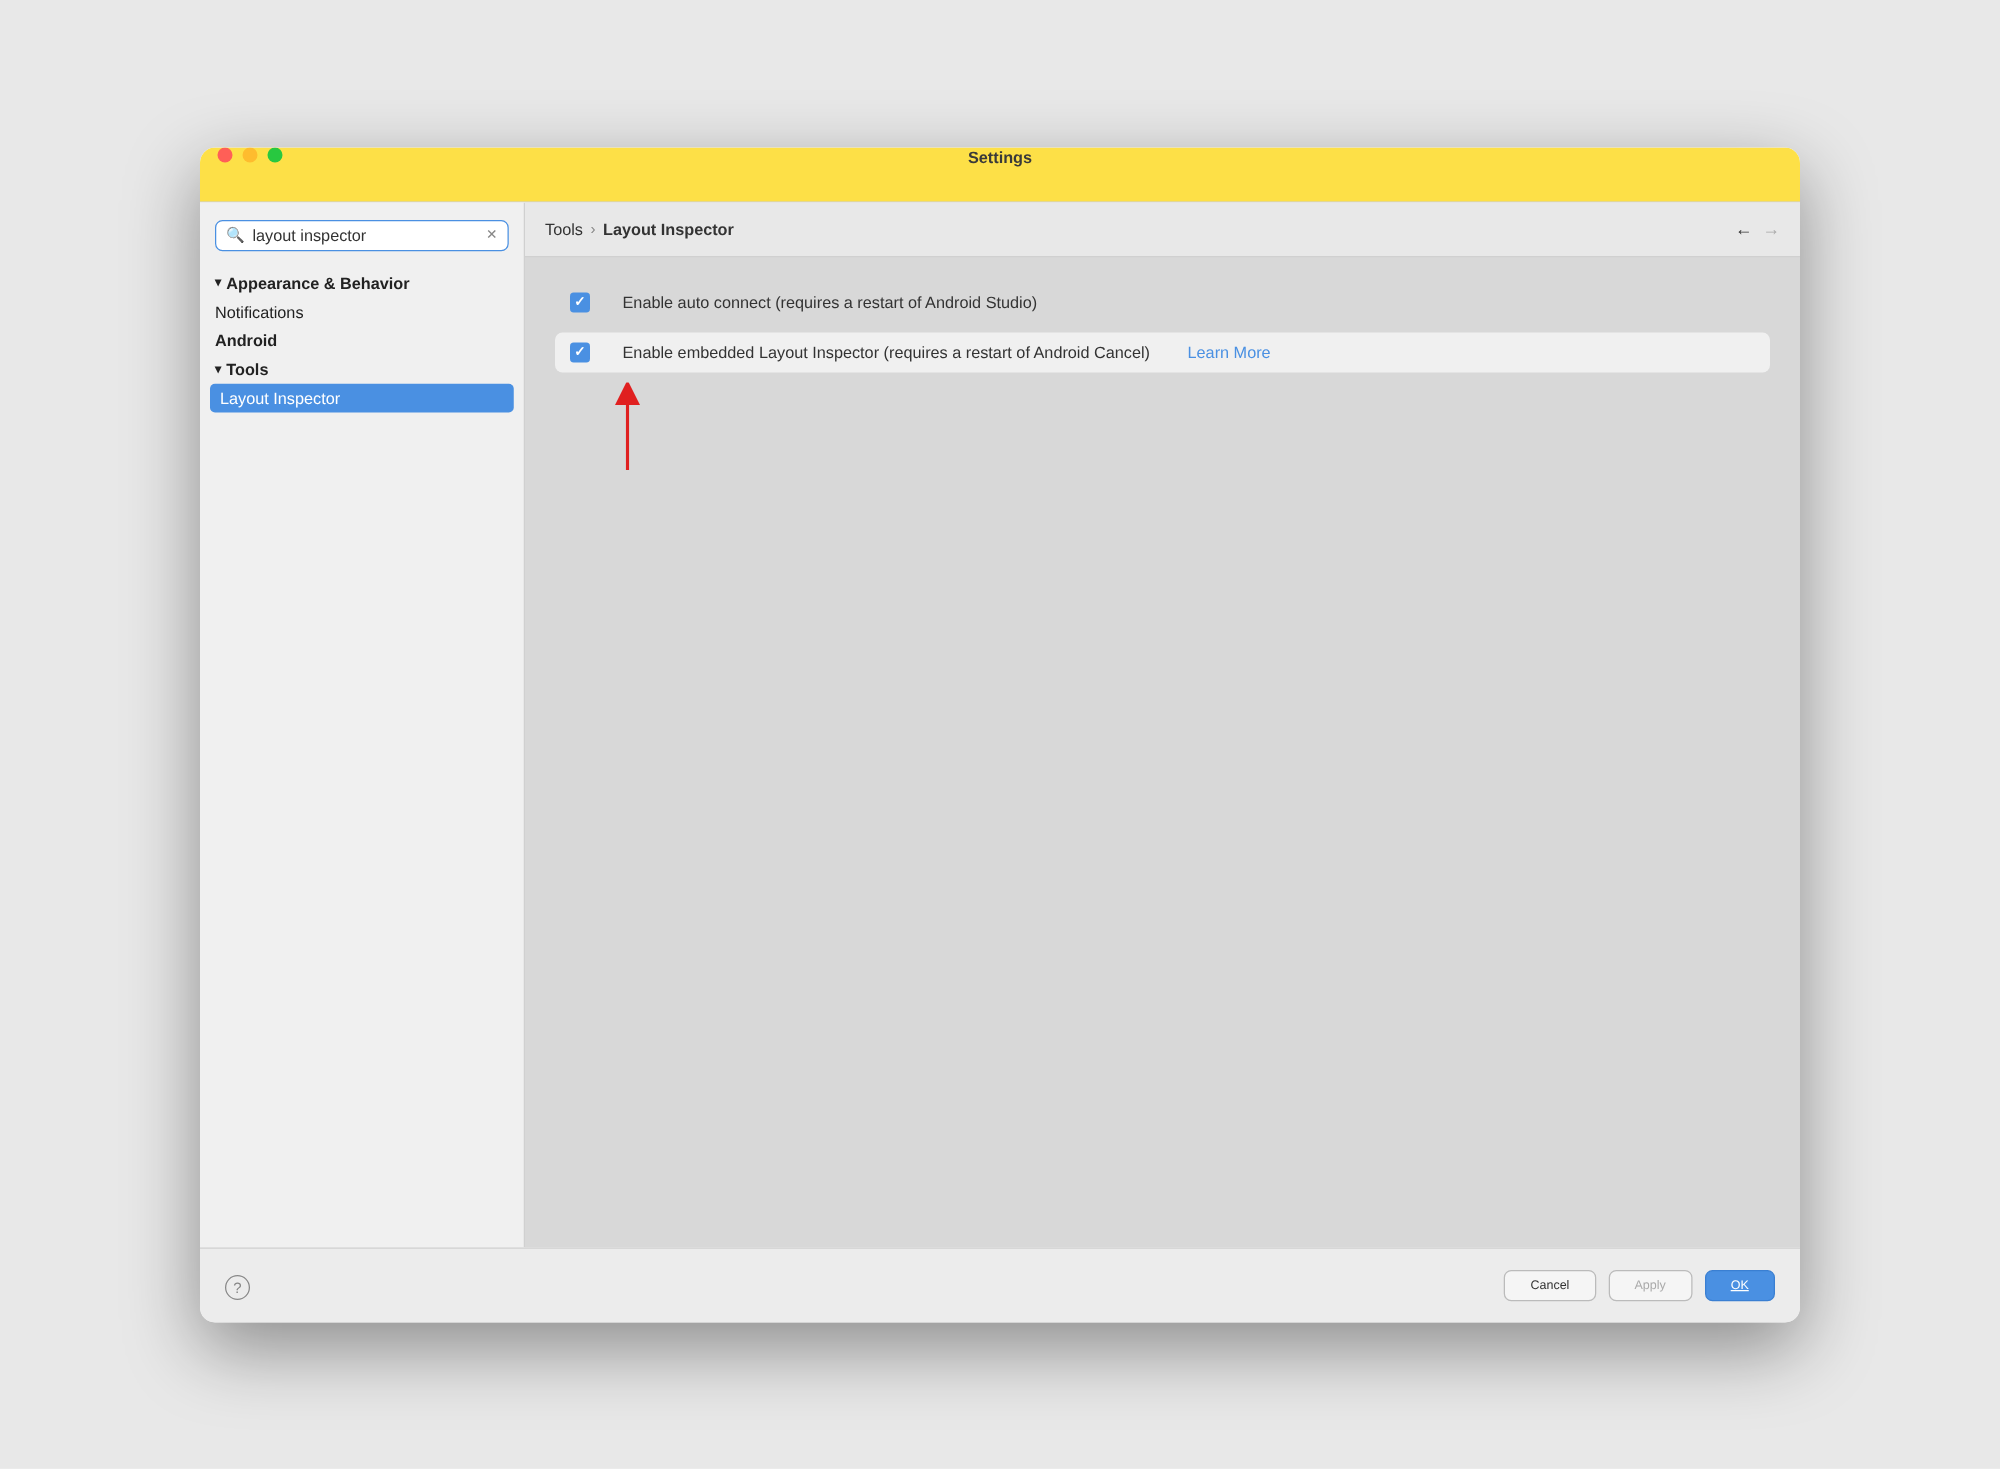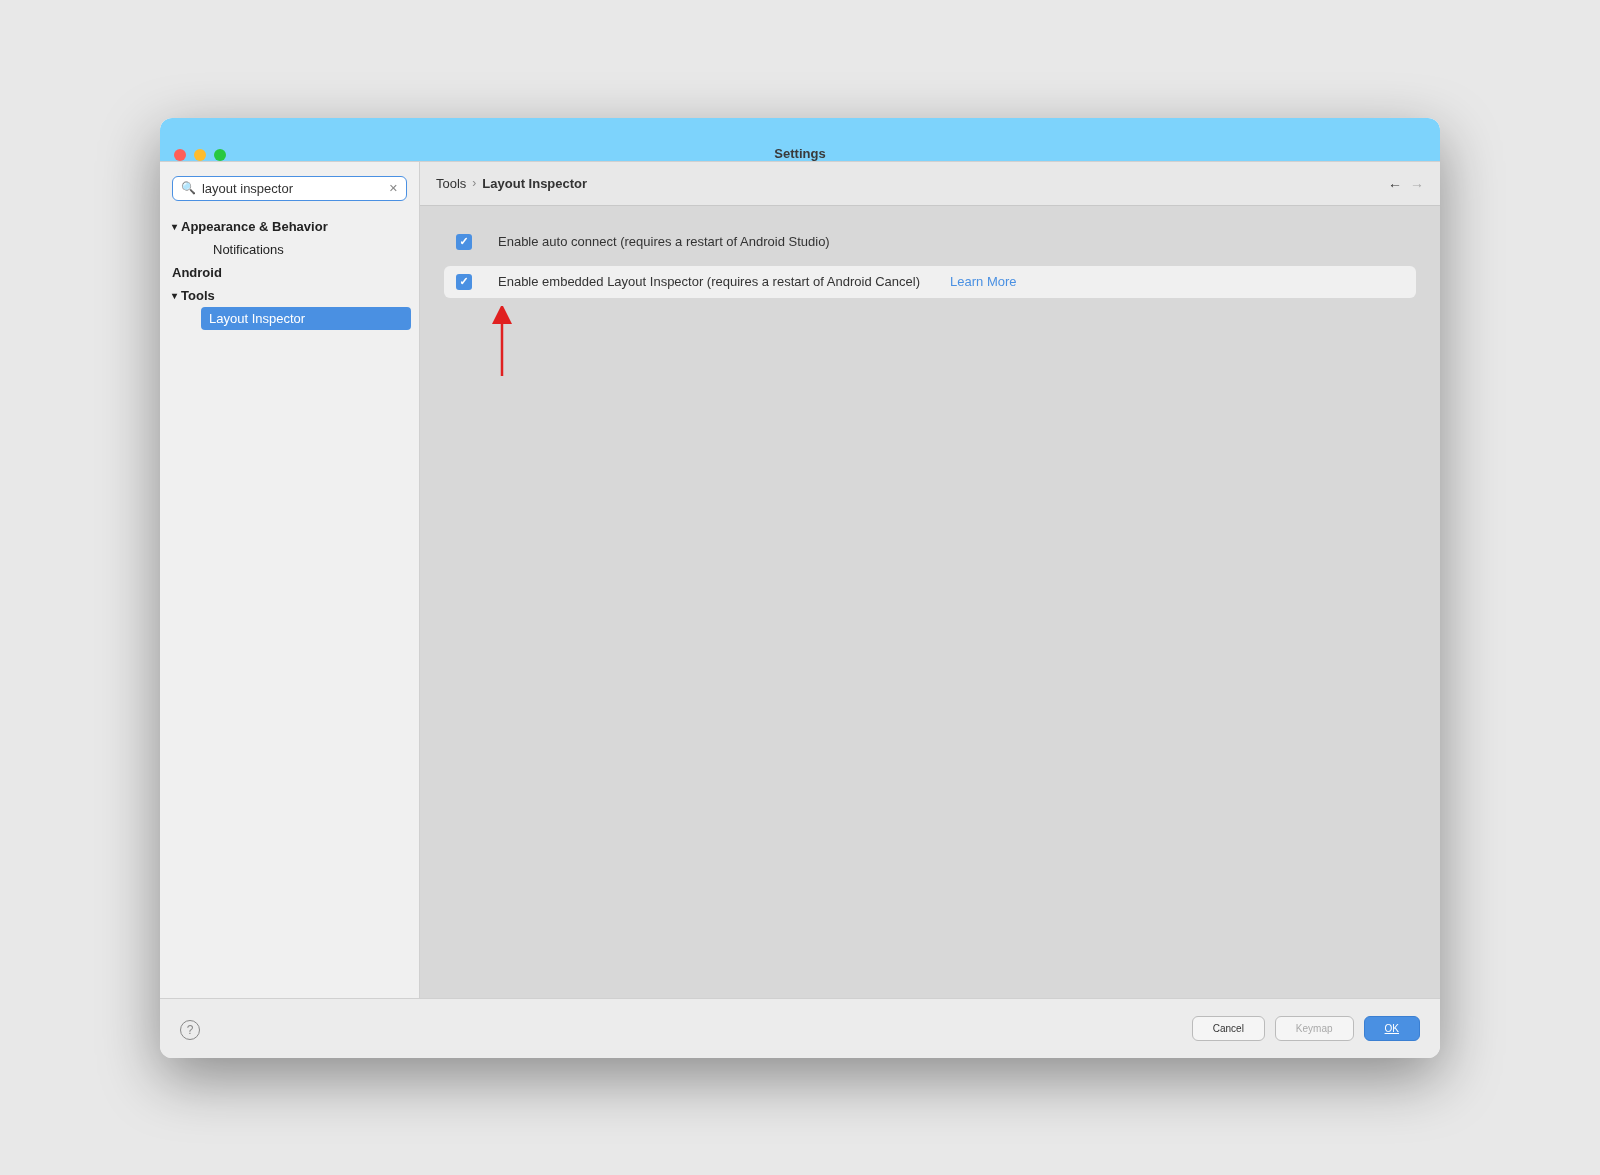--- a/index.html
+++ b/index.html
@@ -23,23 +23,23 @@
       border-radius: 12px;
       box-shadow: 0 20px 60px rgba(0,0,0,0.4);
       display: flex;
       flex-direction: column;
       overflow: hidden;
     }
 
     
     .title-bar {
       height: 44px;
-      background: #7dd3fc;
-      display: flex;
-      align-items: flex-end;
+      background: #fde047;
+      display: flex;
+      align-items: flex-start;
       justify-content: center;
       position: relative;
       border-bottom: 1px solid #d0d0d0;
       border-radius: 12px 12px 0 0;
     }
 
     .traffic-lights {
       position: absolute;
       left: 14px;
       display: flex;
@@ -133,21 +133,20 @@
       margin: 0 8px;
       padding: 4px 8px;
     }
 
     .sidebar-item .chevron {
       margin-right: 4px;
       font-size: 10px;
     }
 
     .sidebar-item.indent {
-      margin-left: 41px;
     }
 
     .sidebar-item.bold {
       font-weight: 600;
     }
 
     
     .content-panel {
       flex: 1;
       display: flex;
@@ -409,17 +408,17 @@
 
       </div>
 
     </div>
 
   </div>
 
   <div class="footer" style="position:relative;">
     <div class="help-icon">?</div>
     <button class="btn">Cancel</button>
-    <button class="btn disabled">Keymap</button>
+    <button class="btn disabled">Apply</button>
     <button class="btn primary">OK</button>
   </div>
 
 </div>
 
 </body></html>

